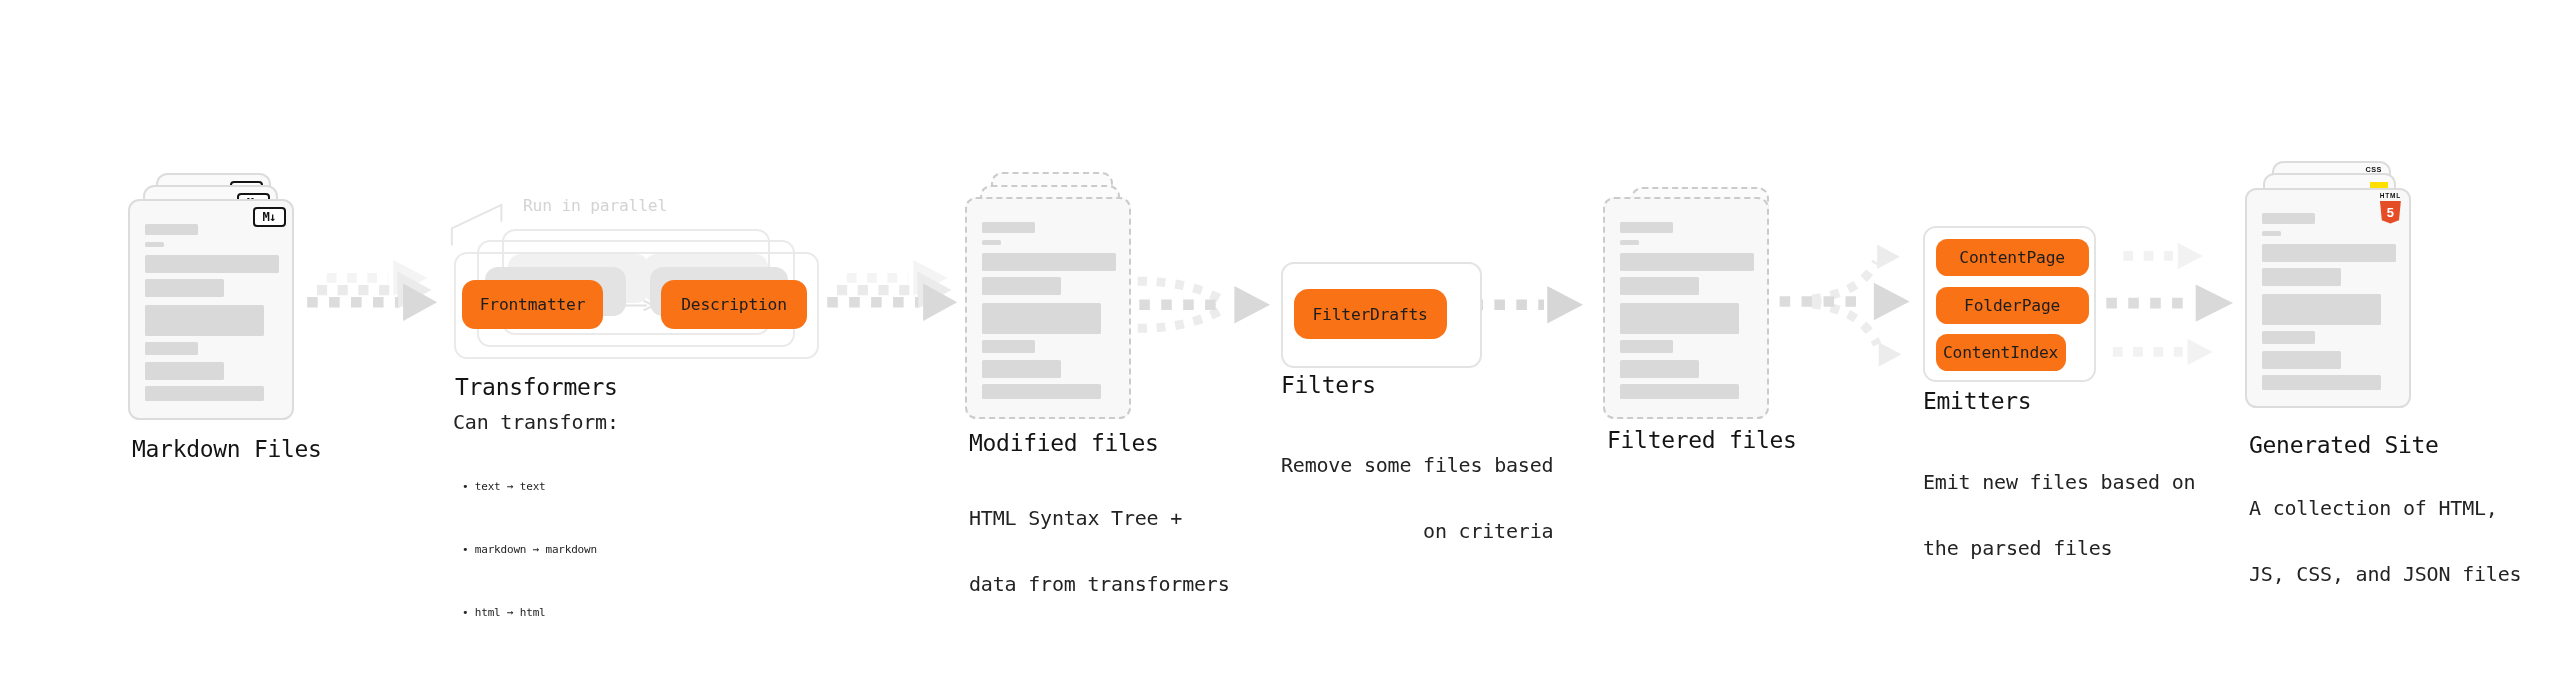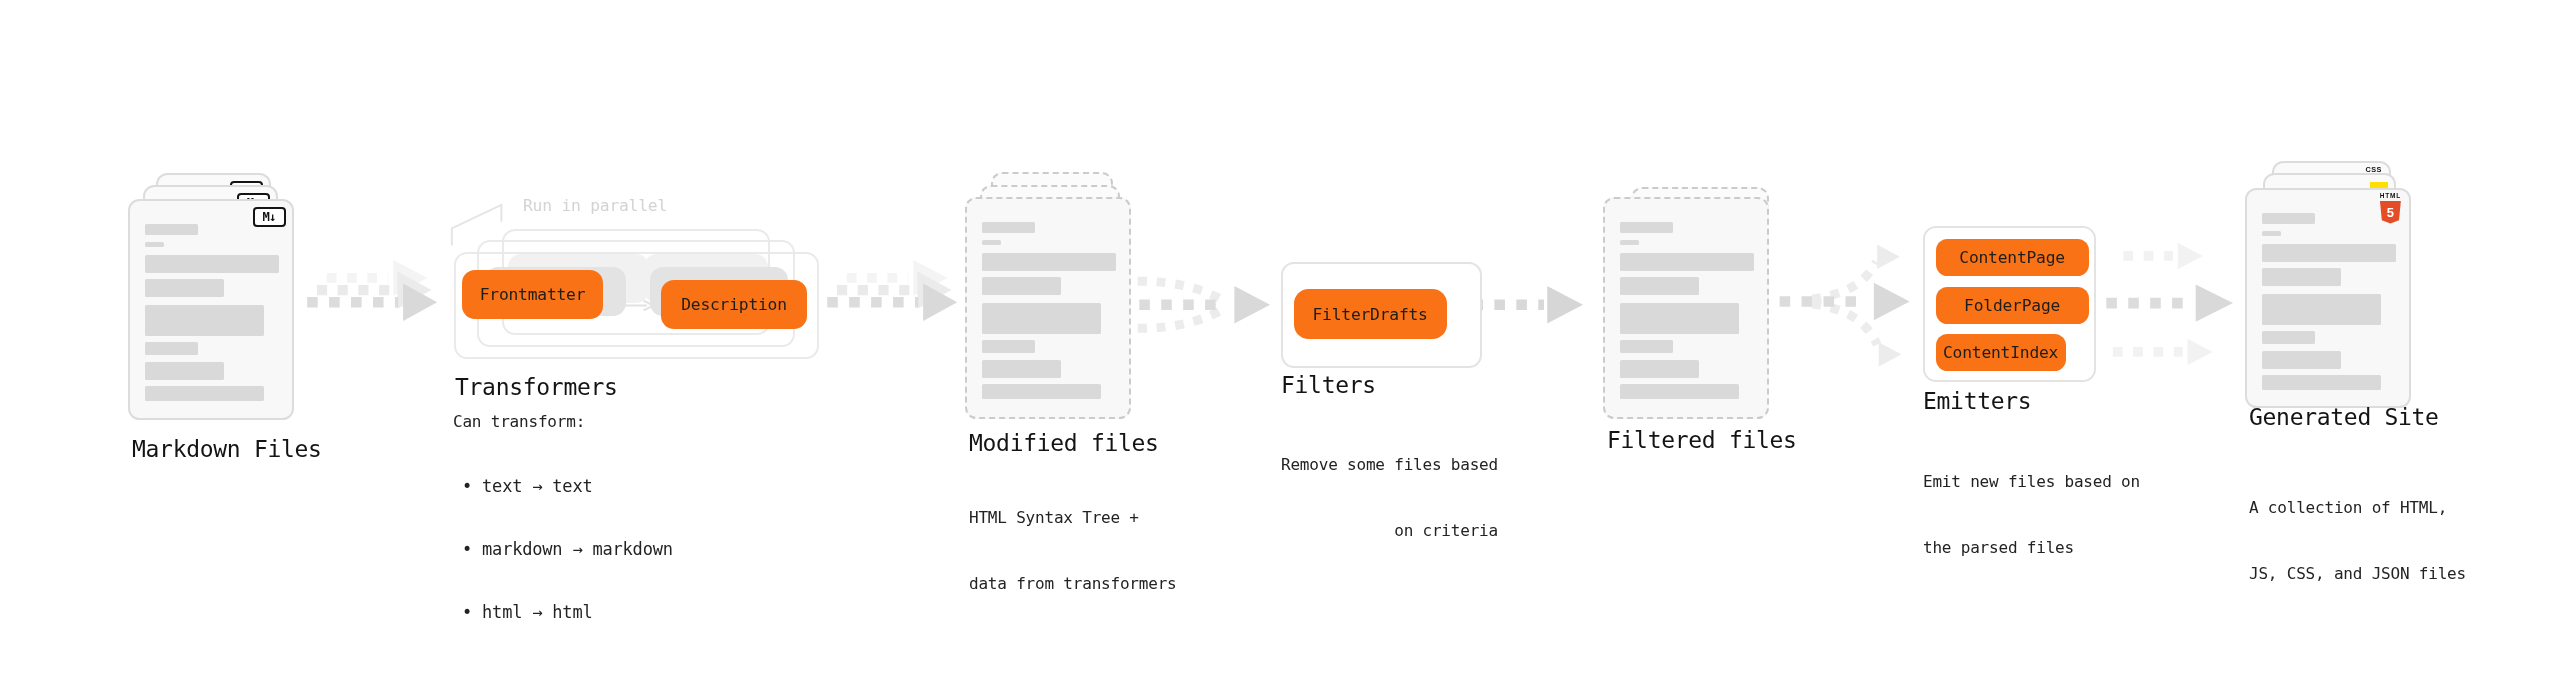--- a/index.html
+++ b/index.html
@@ -48,22 +48,22 @@
     position:absolute;border-radius:13px;display:flex;align-items:center;justify-content:center;
     font-size:16.3px;letter-spacing:-0.2px;color:#1d1d1d;white-space:pre;
   }
   .chip.l0{background:#f97316;}
   .chip.l1{background:#e3e3e3;color:transparent;}
   .chip.l2{background:#f1f1f1;color:transparent;}
   .annotation{position:absolute;font-size:16.3px;letter-spacing:-0.2px;color:#d3d3d3;white-space:pre;}
 
   
   .title{position:absolute;font-size:23px;letter-spacing:-0.3px;line-height:24.4px;color:#141414;white-space:pre;}
-  .sub{position:absolute;font-size:16px;letter-spacing:-0.2px;line-height:22px;color:#232323;white-space:pre;}
-  .bullets{position:absolute;font-size:17px;letter-spacing:-0.2px;line-height:21px;color:#232323;white-space:pre;}
+  .sub{position:absolute;font-size:20px;letter-spacing:-0.2px;line-height:22px;color:#232323;white-space:pre;}
+  .bullets{position:absolute;font-size:11px;letter-spacing:-0.2px;line-height:21px;color:#232323;white-space:pre;}
 </style>
 </head>
 <body>
 
 <div class="canvas">
 
   <svg class="overlay" width="2576" height="681" viewBox="0 0 3170 838">
 
     <g>
       <line x1="402" y1="342" x2="478" y2="342" stroke="#f4f4f4" stroke-width="12" stroke-dasharray="12 13"></line>
@@ -146,21 +146,21 @@
   </div>
   <div class="title layer" style="left:132px;top:437px;">Markdown Files</div>
 
   <div class="cluster layer" style="left:439px;top:195px;width:390px;height:175px;">
     <div class="tbox" style="left:63px;top:34px;width:268px;height:106px;"></div>
     <div class="tbox" style="left:38px;top:45px;width:318px;height:107px;"></div>
     <div class="tbox" style="left:14.6px;top:57px;width:365px;height:107px;"></div>
 
     <div class="chip l2" style="left:69px;top:59px;width:141px;height:49px;"></div>
     <div class="chip l1" style="left:46px;top:72px;width:141px;height:49px;"></div>
-    <div class="chip l0" style="left:23px;top:75px;width:141px;height:49px;text-align:right;">Frontmatter</div>
+    <div class="chip l0" style="left:23px;top:85px;width:141px;height:49px;text-align:right;">Frontmatter</div>
 
     <div class="chip l2" style="left:205px;top:59px;width:124px;height:49px;"></div>
     <div class="chip l1" style="left:211px;top:72px;width:138px;height:49px;"></div>
     <div class="chip l0" style="left:222px;top:85px;width:146px;height:49px;">Description</div>
 
     <div class="annotation" style="left:84px;top:1px;">Run in parallel</div>
   </div>
   <div class="title layer" style="left:455px;top:375px;">Transformers</div>
   <div class="sub layer" style="left:453px;top:411px;">Can transform:</div>
   <div class="bullets layer" style="left:462px;top:434px;">
@@ -242,20 +242,20 @@
     <div class="bar" style="top: 23px; width: 53px; height: 11.4px;"></div>
         <div class="bar" style="top: 41px; width: 19.5px; height: 4.9px;"></div>
         <div class="bar" style="top: 54px; width: 134px; height: 18px;"></div>
         <div class="bar" style="top: 78px; width: 79px; height: 18px;"></div>
         <div class="bar" style="top: 104px; width: 119px; height: 31px;"></div>
         <div class="bar" style="top: 141px; width: 53px; height: 13px;"></div>
         <div class="bar" style="top: 161px; width: 79px; height: 18px;"></div>
         <div class="bar" style="top: 185px; width: 119px; height: 14.6px;"></div>
       </div>
   </div>
-  <div class="title layer" style="left:2249px;top:405px;">Generated Site</div>
+  <div class="title layer" style="left:2249px;top:433px;">Generated Site</div>
   <div class="sub layer" style="left:2249px;top:453px;">
     <div>A collection of HTML,</div>
     <div>JS, CSS, and JSON files</div>
   </div>
 
 </div>
 
 
 </body></html>

